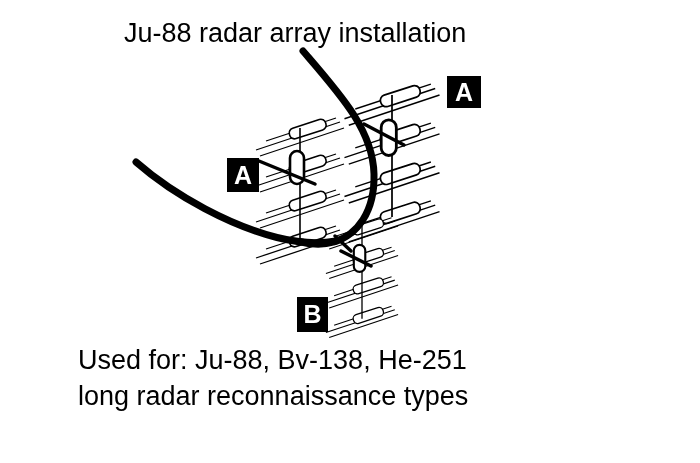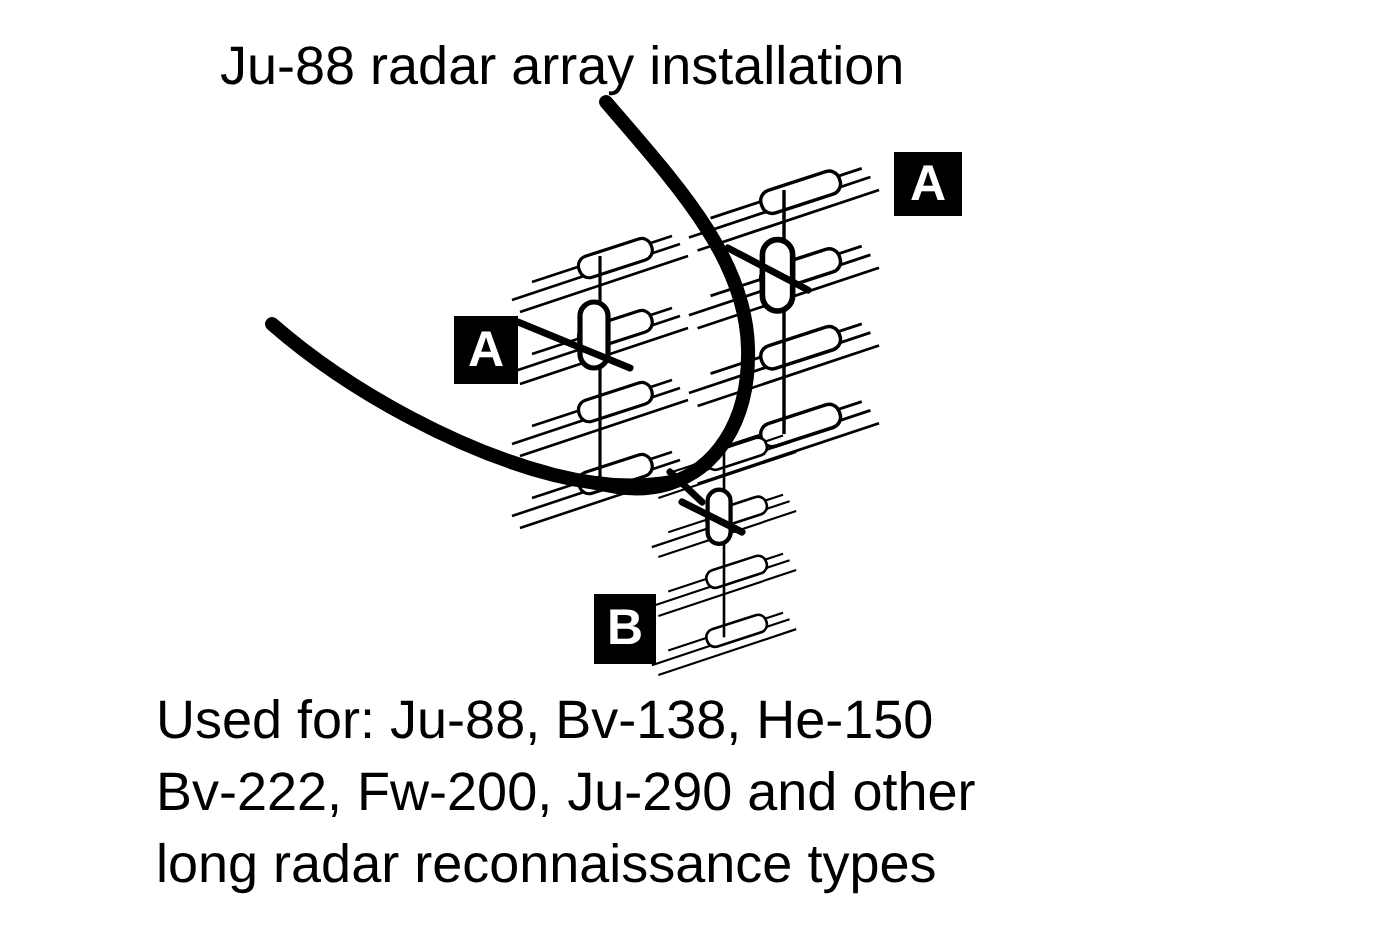--- a/index.html
+++ b/index.html
@@ -3,21 +3,21 @@
 <meta charset="utf-8">
 <style>
   html,body { margin:0; padding:0; background:#fff; }
   .stage {
     position:relative; width:700px; height:463px; overflow:hidden;
     background:#ffffff; color:#000000;
     font-family:"Liberation Sans", sans-serif;
   }
   .diagram-svg { position:absolute; left:0; top:0; }
   .title {
-    position:absolute; left:110px; top:17px;
+    position:absolute; left:124px; top:17px;
     font-size:27px; line-height:32px; white-space:nowrap;
   }
   .caption {
     position:absolute; left:78px; top:342px;
     font-size:27px; line-height:36px; white-space:nowrap;
   }
   .marker {
     position:absolute; background:#000000; color:#ffffff;
     font-weight:bold; font-size:25px;
     display:flex; align-items:center; justify-content:center;
@@ -72,18 +72,17 @@
     <path class="hull" d="M 136 162 C 176 197 232 226 277 237.5 C 297 242.5 317 244.5 336 241"></path>
   </svg>
 
   <div class="title">Ju-88 radar array installation</div>
 
   <div class="marker marker-a-left">A</div>
   <div class="marker marker-a-right">A</div>
   <div class="marker marker-b">B</div>
 
   <div class="caption">
-    <div>Used for: Ju-88, Bv-138, He-150</div>
-    <div>Bv-222, Fw-200, Ju-290 and other</div>
+    <div>Used for: Ju-88, Bv-138, He-251</div>
     <div>long radar reconnaissance types</div>
   </div>
 
 </div>
 
 </body></html>

